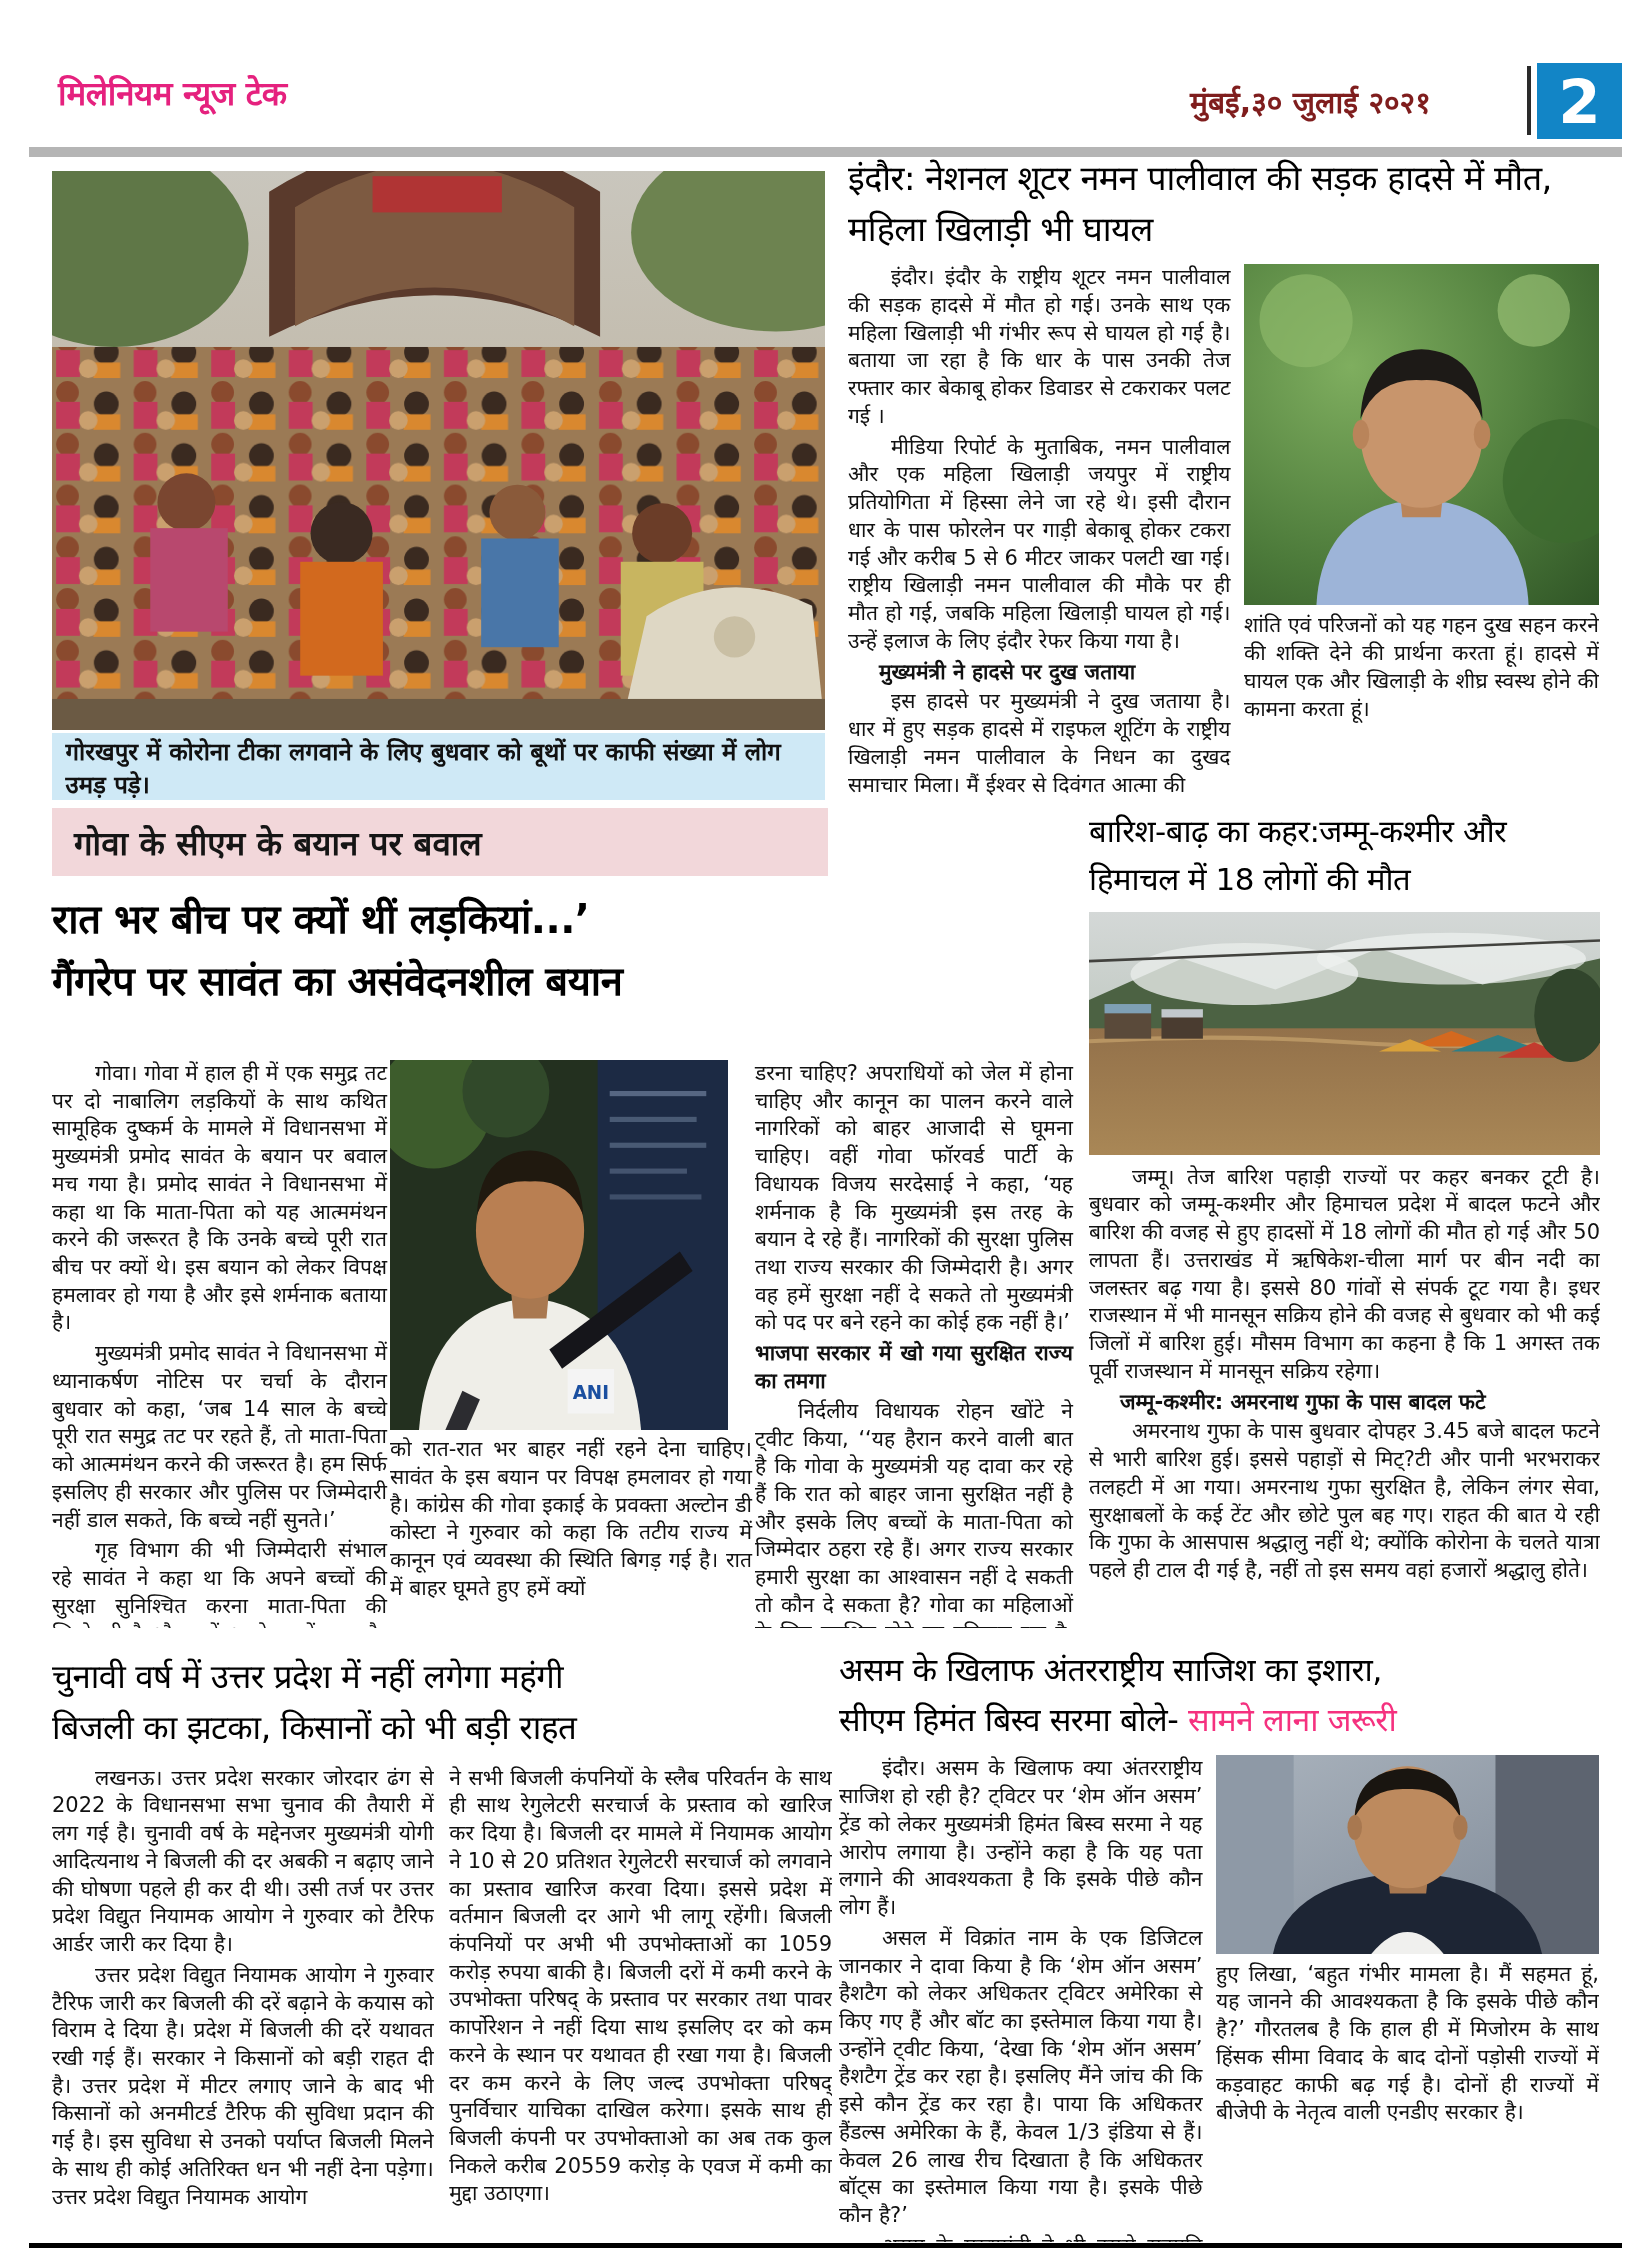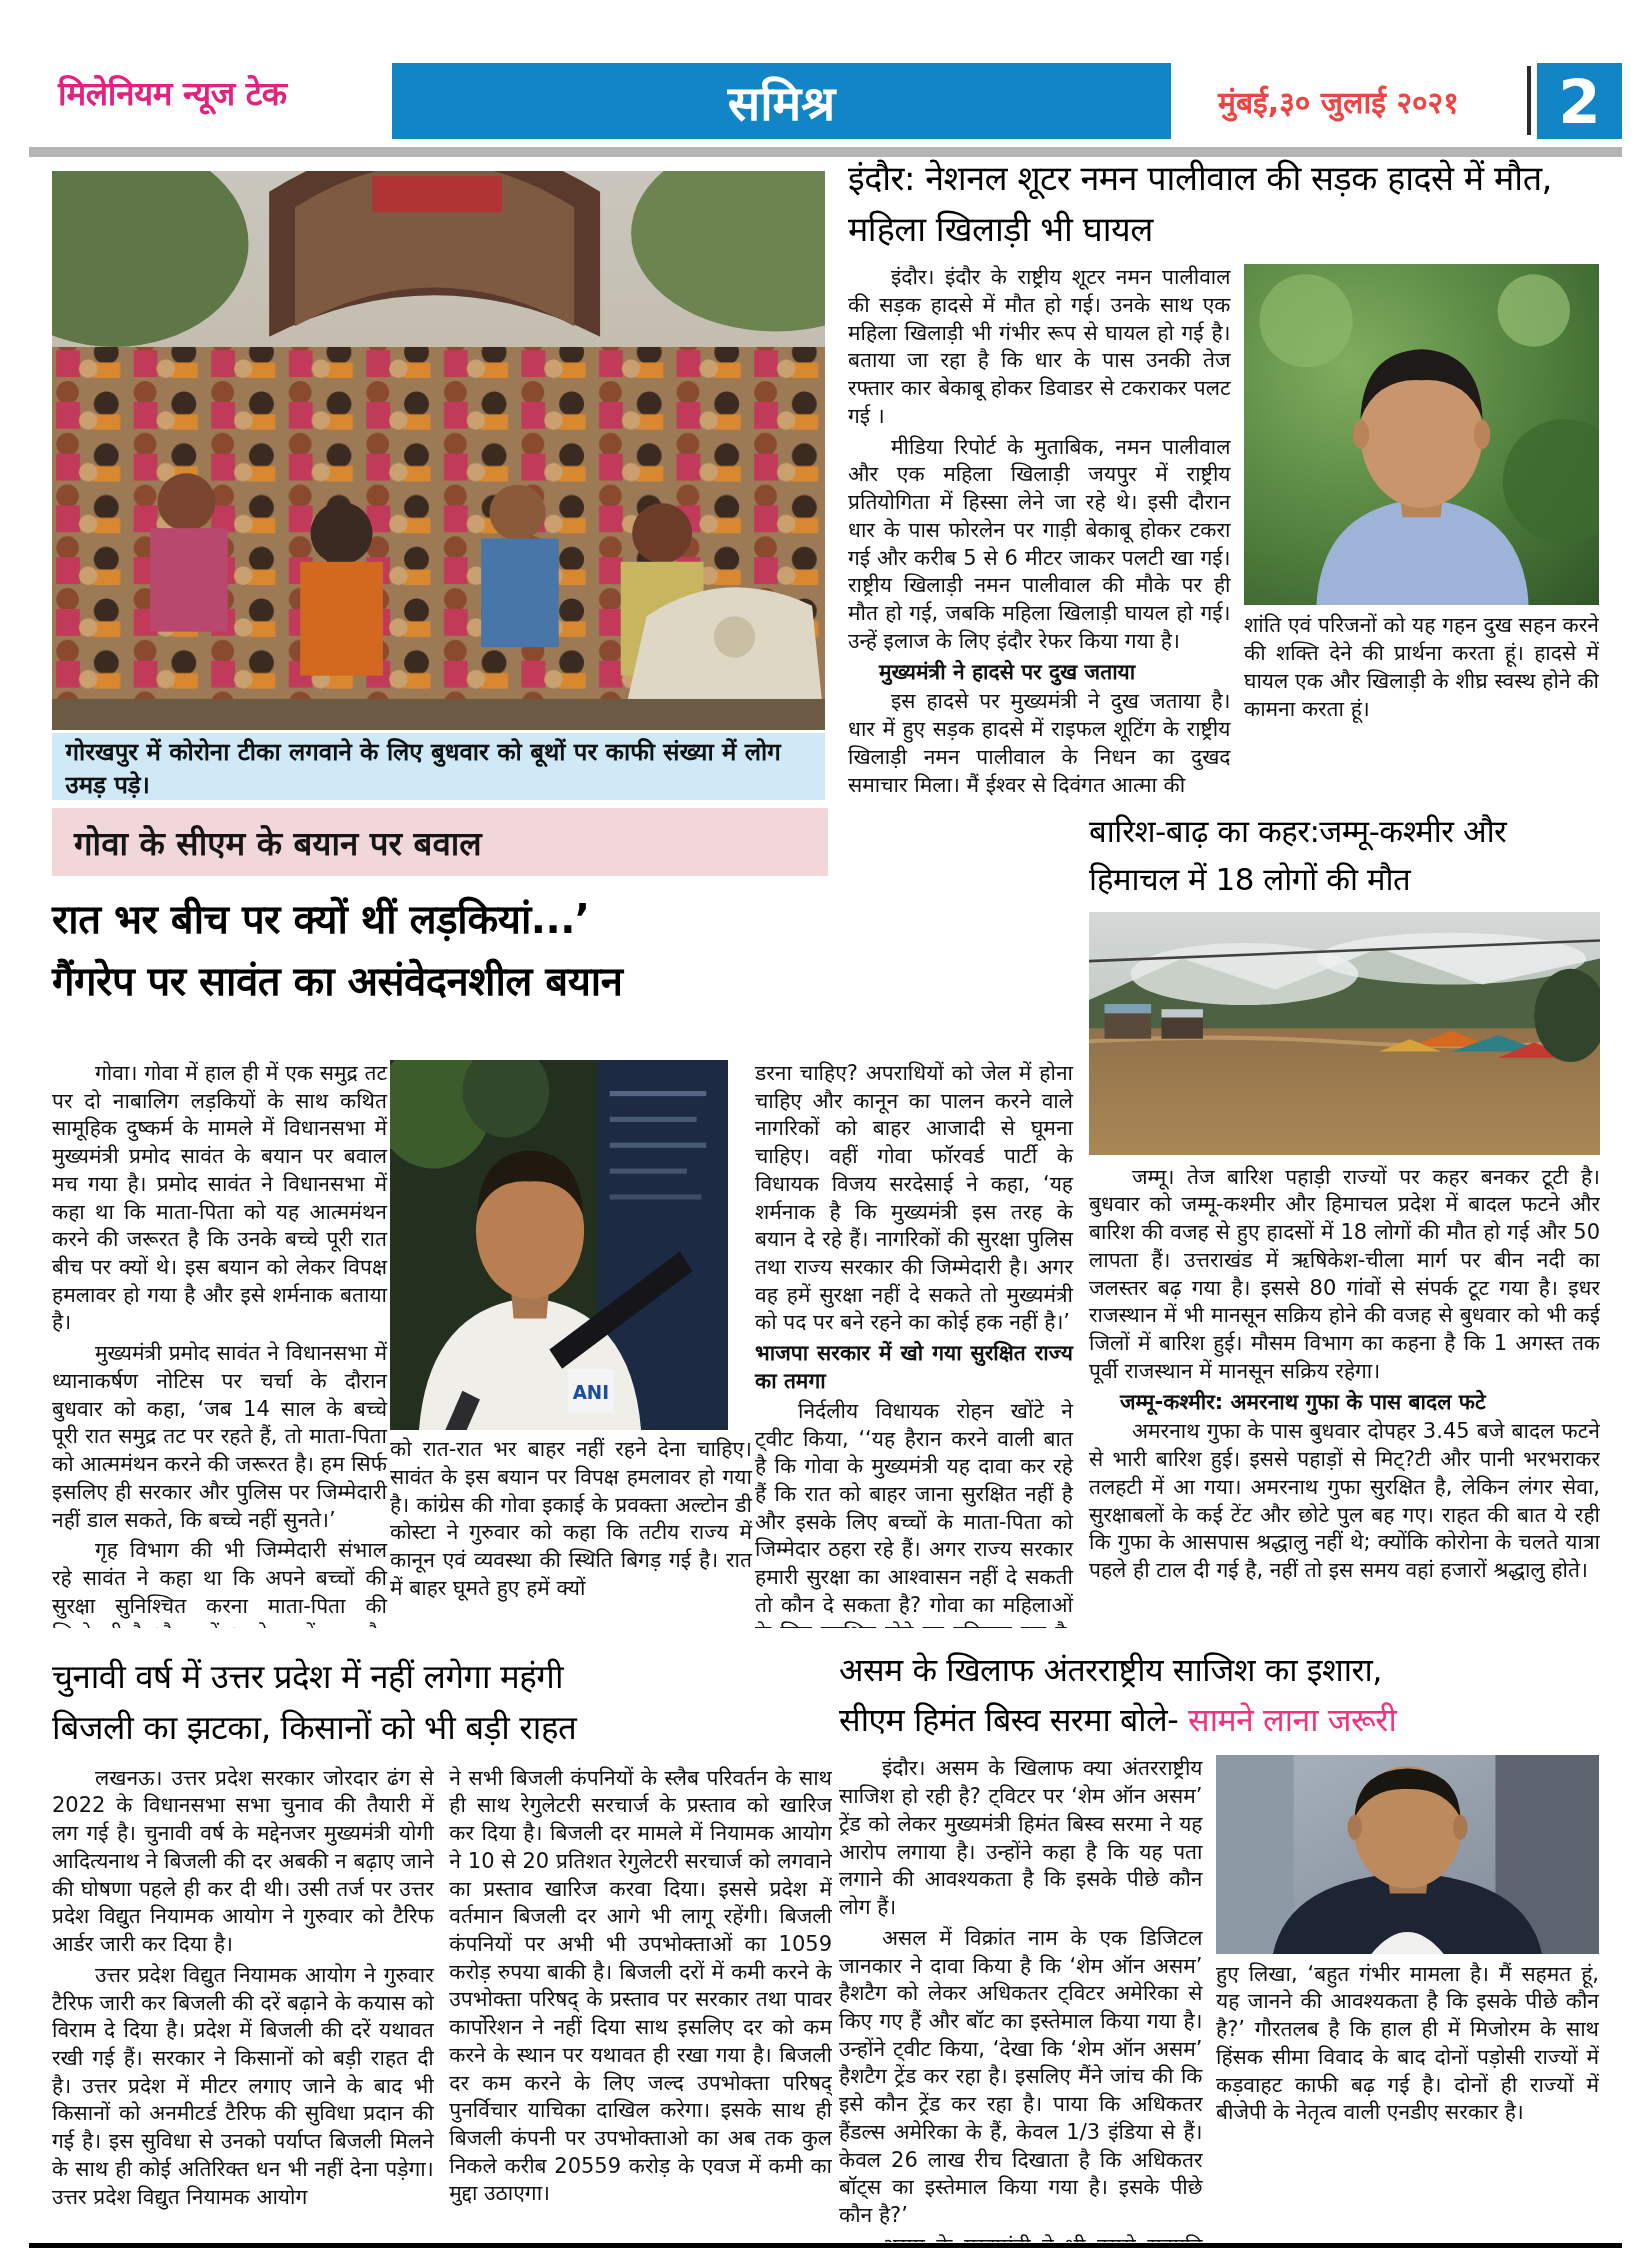--- a/index.html
+++ b/index.html
@@ -6,21 +6,21 @@
   .page{position:relative;width:1650px;height:2261px;background:#ffffff;overflow:hidden;
         font-family:"DejaVu Sans","Liberation Sans",sans-serif;color:#111;}
   
   .masthead{position:absolute;left:0;top:63px;width:1650px;height:76px;}
   .brand{position:absolute;left:58px;top:7.2px;font-size:33px;font-weight:bold;color:#e5217e;
          letter-spacing:-0.5px;white-space:nowrap;}
   .section-box{position:absolute;left:392px;top:0;width:779px;height:76px;background:#1285c6;
                display:flex;align-items:center;justify-content:center;}
   .section-box span{color:#fff;font-size:48px;font-weight:bold;}
   .edition-date{position:absolute;left:1190px;top:17.6px;width:331px;font-size:30px;font-weight:bold;
-                color:#ef4444;white-space:nowrap;margin-left:28px;}
+                color:#7f1d1d;white-space:nowrap;}
   .vline{position:absolute;left:1527px;top:3.1px;width:3.6px;height:69px;background:#2a2a2a;}
   .pagenum-box{position:absolute;left:1537px;top:0;width:85px;height:76px;background:#1285c6;
                display:flex;align-items:center;justify-content:center;}
   .pagenum-box span{color:#fff;font-size:61px;font-weight:bold;}
   .gray-bar{position:absolute;left:28.5px;top:147px;width:1593px;height:10.3px;background:#b5b5b5;}
   
   .body-text{font-size:21px;line-height:1.32;text-align:justify;}
   .body-text p{margin:0 0 3.1px 0;text-indent:43px;}
   .subhead{font-weight:bold;margin:2.1px 0;text-indent:31px;}
   .headline{font-weight:normal;color:#000;letter-spacing:-0.5px;}
@@ -70,23 +70,20 @@
   .footer-rule{position:absolute;left:28.5px;top:2243px;width:1593px;height:5.2px;background:#000;}
   svg{display:block;}
 </style>
 </head>
 <body>
 
 <div class="page">
 
   <div class="masthead">
     <div class="brand">मिलेनियम न्यूज टेक</div>
-    <div class="section-box">
-      <span>समिश्र</span>
-    </div>
     <div class="edition-date">मुंबई,३० जुलाई २०२१</div>
     <div class="vline"></div>
     <div class="pagenum-box">
       <span>2</span>
     </div>
   </div>
   <div class="gray-bar"></div>
 
   <div class="lead-photo">
     <svg width="100%" height="100%" viewBox="0 0 1495 1080" preserveAspectRatio="none">

